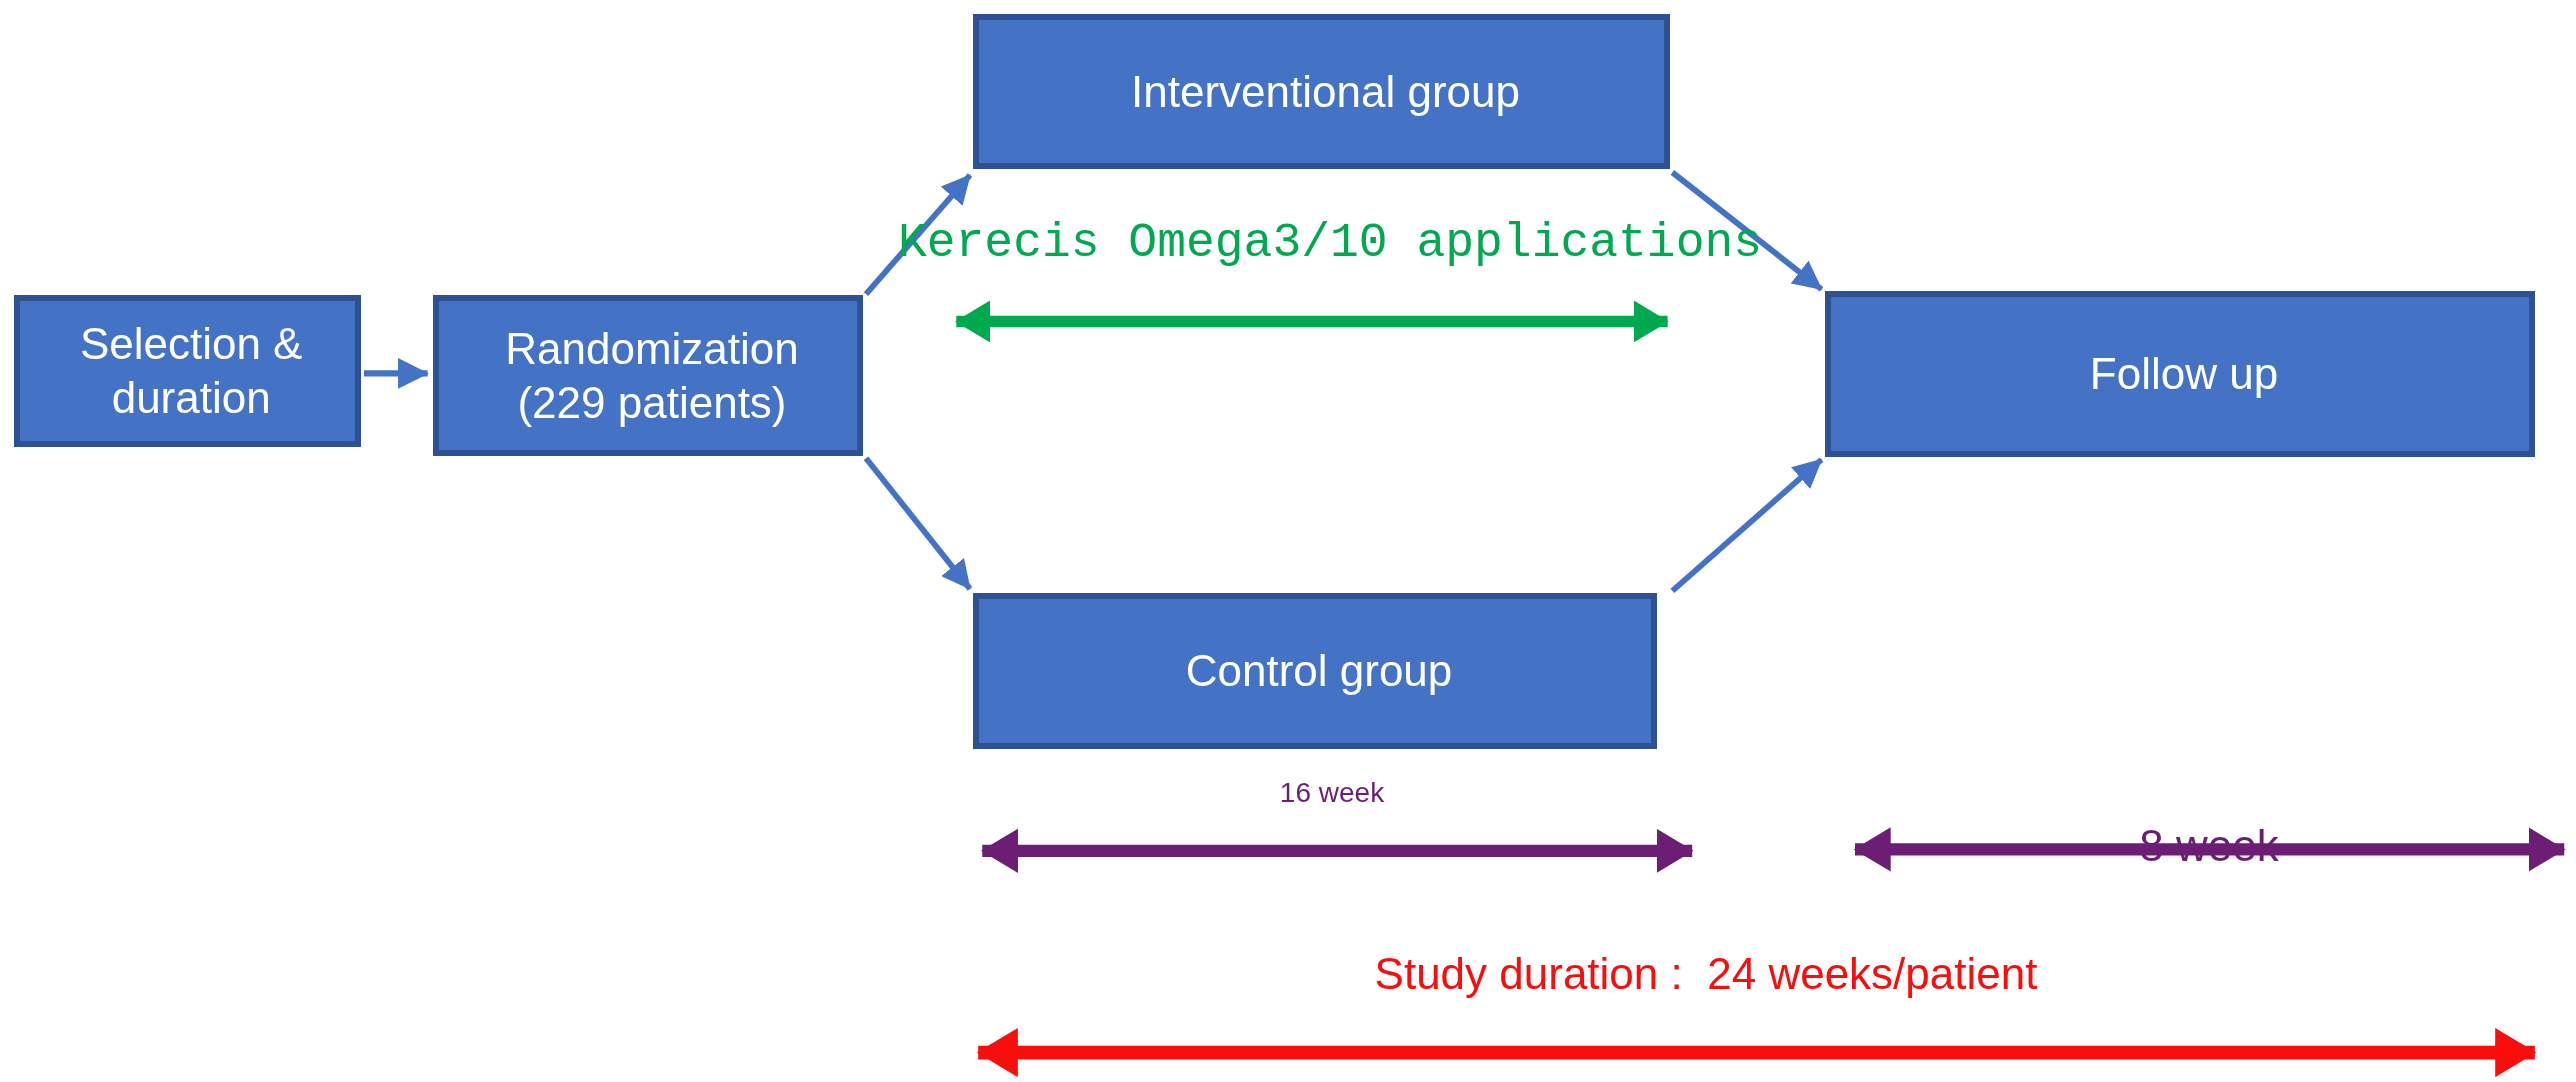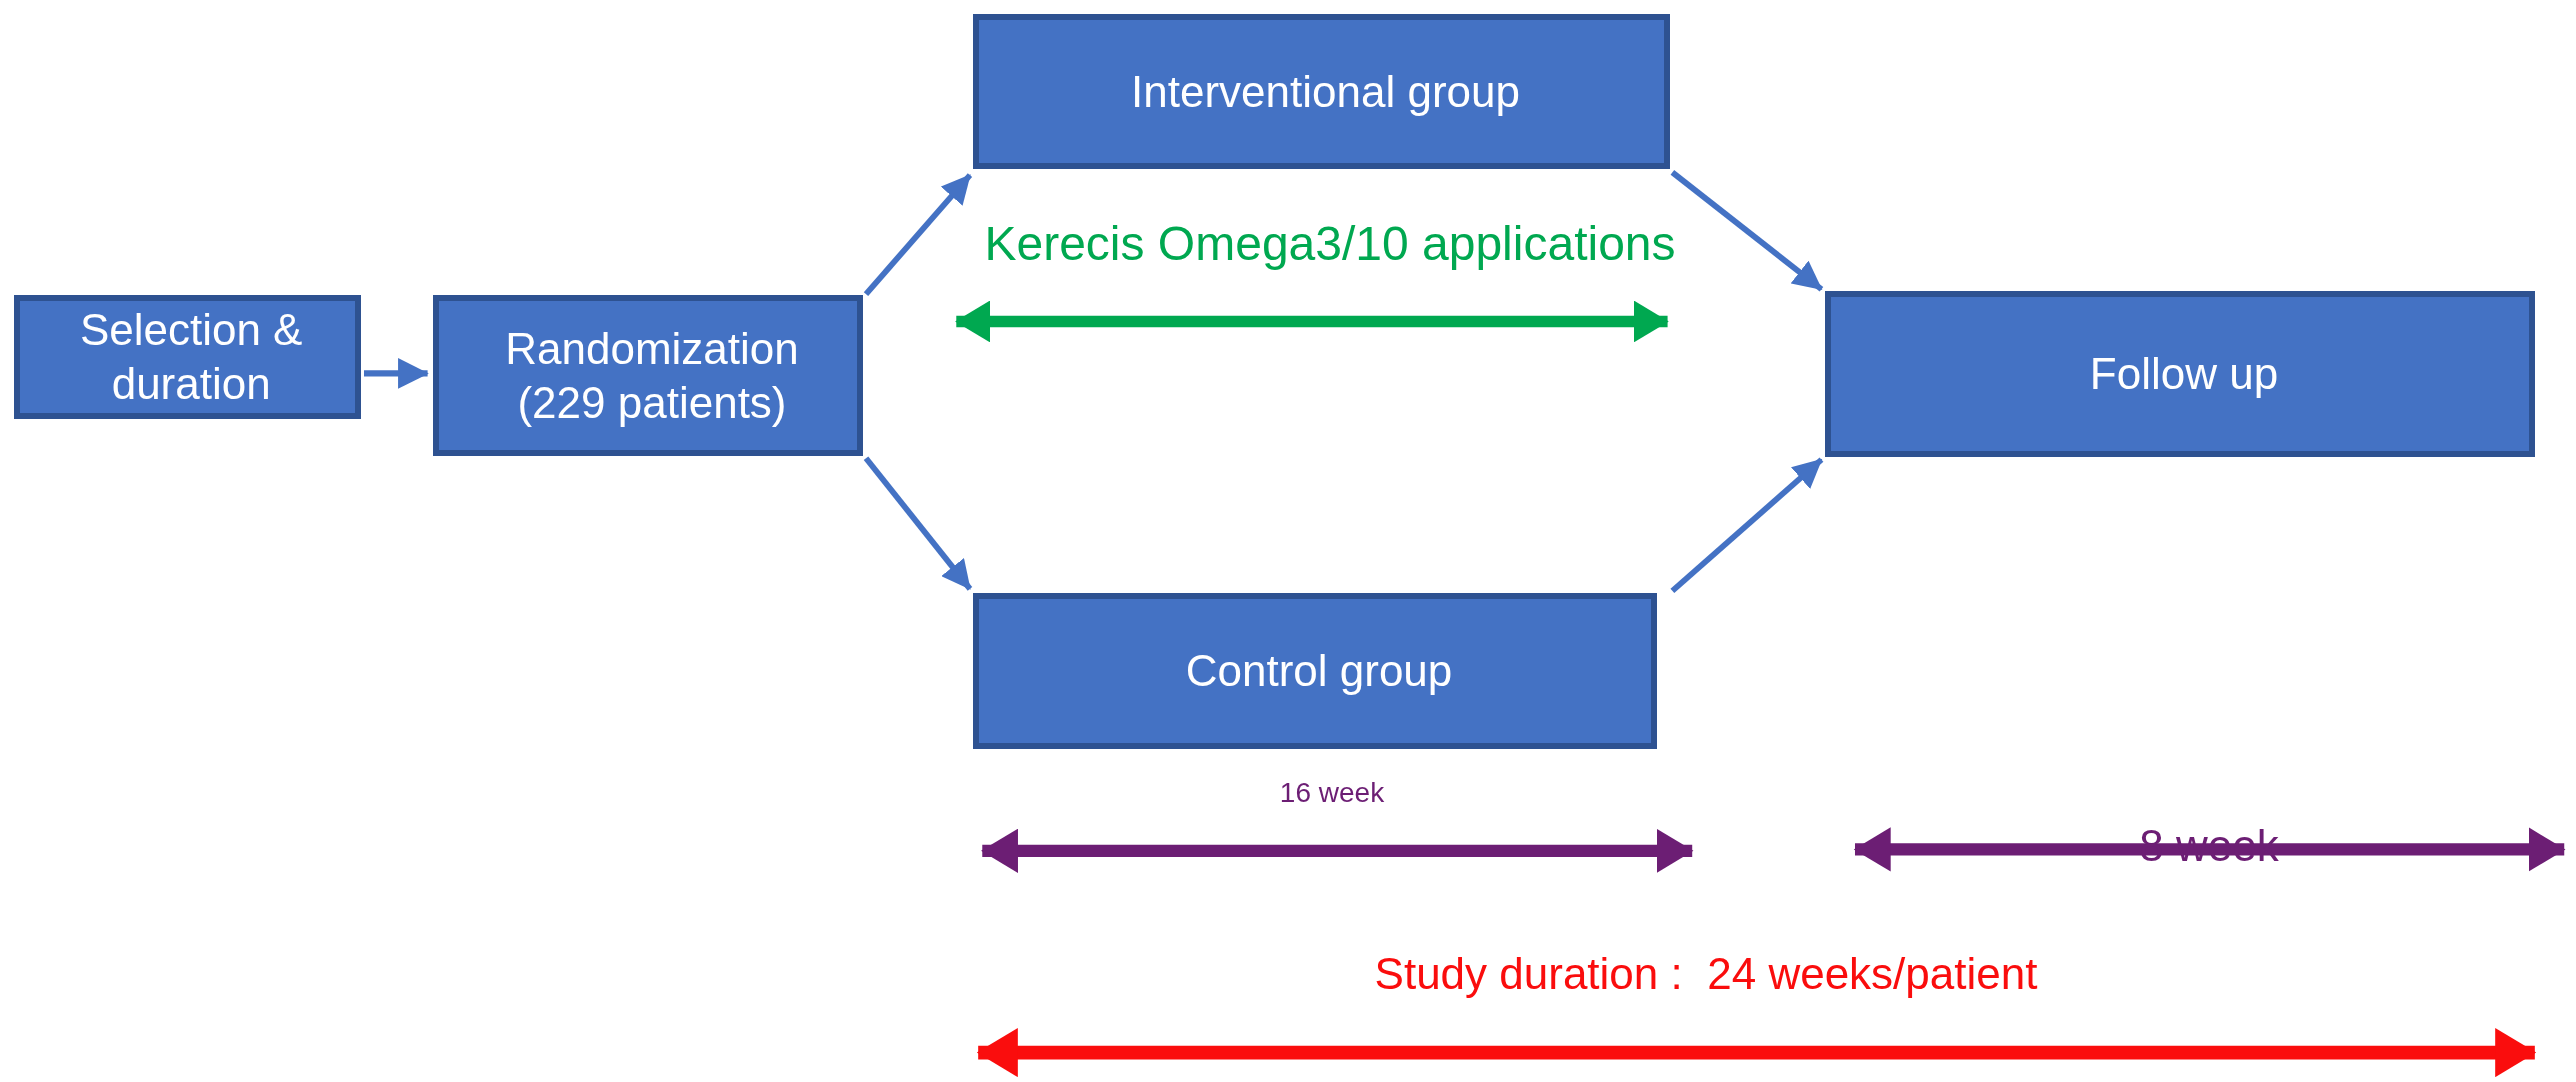--- a/index.html
+++ b/index.html
@@ -29,21 +29,21 @@
     color: var(--node-text);
     display: flex;
     flex-direction: column;
     align-items: center;
     justify-content: center;
     text-align: center;
     font-size: 44px;
     line-height: 1.22;
     padding-left: 8px;
   }
-  #node-selection      { left: 13.7px;   top: 295px; width: 347px;  height: 124px; }
+  #node-selection      { left: 13.7px;   top: 295px; width: 347px;  height: 152px; }
   #node-randomization  { left: 433px;  top: 295px; width: 430px;  height: 161px; }
   #node-interventional { left: 973px; top: 14.4px;  width: 697px; height: 155px; }
   #node-control        { left: 973px; top: 593px; width: 684px; height: 156px; }
   #node-followup       { left: 1825px; top: 291px; width: 710px; height: 166px; }
 
   #arrow-layer {
     position: absolute;
     left: 0; top: 0;
     width: 2576px;
     height: 1082px;
@@ -60,20 +60,21 @@
   .float-label {
     position: absolute;
     transform: translateX(-50%);
     white-space: pre;
     text-align: center;
   }
   #label-applications {
     left: 1330px; top: 216px;
     font-size: 48px;
     color: var(--applications-arrow);
+    font-family: Liberation Mono, monospace;
   }
   #label-period-intervention {
     left: 1332px; top: 777px;
     font-size: 28px;
     color: var(--period-arrow);
   }
   #label-period-followup {
     left: 2209px; top: 777px;
     font-size: 44px;
     color: var(--period-arrow);

